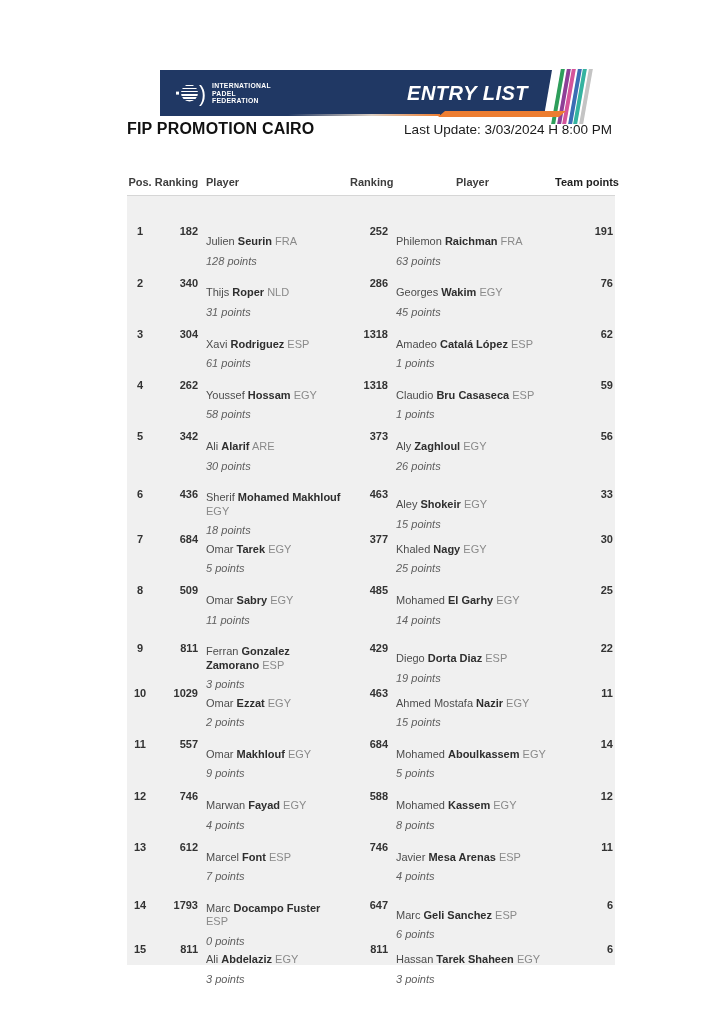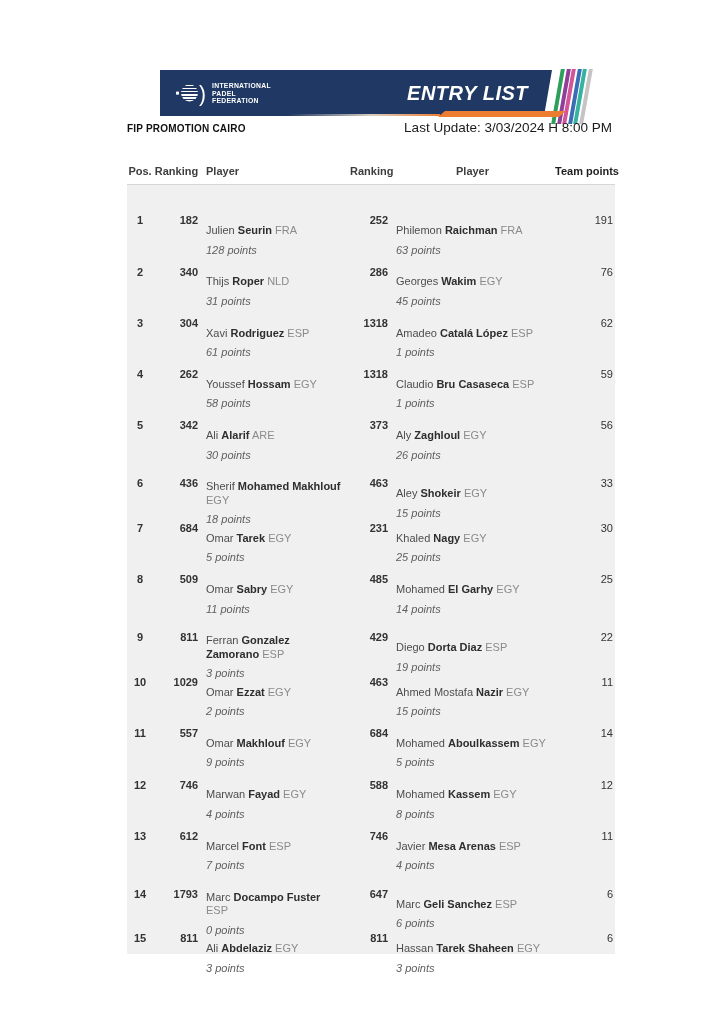--- a/index.html
+++ b/index.html
@@ -23,40 +23,40 @@
   .stripes{position:absolute;left:556px;top:69px;height:55px;display:flex;gap:2px;}
   .stripe{width:3.5px;height:100%;transform:skewX(-10deg);}
   .underline-thin{position:absolute;left:288px;top:114px;width:152px;height:2px;
                   background:linear-gradient(to right,rgba(237,125,49,0),#d9cdc2 55%,#ed7d31);}
   .underline-orange{position:absolute;left:438px;top:111px;width:128px;height:6px;background:#ed7d31;
                     clip-path:polygon(7px 0,100% 0,calc(100% - 7px) 100%,0 100%);}
 
   
   .title-row{position:absolute;left:127px;top:120px;width:485px;display:flex;
              justify-content:space-between;align-items:baseline;}
-  .doc-title{font-size:10px;font-weight:700;color:#111;letter-spacing:.2px;text-align:right;}
+  .doc-title{font-size:16px;font-weight:700;color:#111;letter-spacing:.2px;text-align:right;}
   .last-update{font-size:13.5px;color:#1a1a1a;}
 
   
   .table{position:absolute;left:127px;top:158px;width:488px;}
   .thead,.row{display:grid;grid-template-columns:26px 47px 150px 40px 165px 60px;}
   .thead{height:26px;align-items:center;border-bottom:1px solid #d6d6d6;
-         font-size:11px;font-weight:700;color:#3d3d3d;}
+         font-size:11px;font-weight:700;color:#3d3d3d;margin-top:11px;}
   .hPos{text-align:center;}
   .hRank1{text-align:center;}
   .hPlayer1{text-align:left;padding-left:6px;}
   .hRank2{text-align:center;}
   .hPlayer2{text-align:center;}
   .hTeam{text-align:right;white-space:nowrap;color:#1f1f1f;padding-right:2px;}
 
   .tbody{background:#f0f0f0;}
   .row{height:51.3px;align-items:center;font-size:11px;}
   .cell.pos{text-align:center;font-weight:700;color:#333;}
   .cell.rank{text-align:right;font-weight:700;color:#333;padding-right:2px;}
-  .cell.team{text-align:right;font-weight:400;color:#333;padding-right:2px;}
+  .cell.team{text-align:right;font-weight:700;color:#333;padding-right:2px;}
   .cell.player{padding-left:6px;padding-right:8px;margin-top:39px;}
   .pname{line-height:13.5px;margin-bottom:6px;color:#4d4d4d;}
   .pname .last{font-weight:700;color:#2e2e2e;}
   .pname .country{color:#8a8a8a;}
   .ppoints{line-height:12px;color:#5f5f5f;font-style:italic;}
 </style>
 </head>
 <body>
 
 <div class="page">
@@ -190,21 +190,21 @@
     <div class="cell team">33</div>
   </div>
 
   <div class="row">
     <div class="cell pos">7</div>
     <div class="cell rank">684</div>
     <div class="cell player">
       <div class="pname"><span class="first">Omar</span> <span class="last">Tarek</span> <span class="country">EGY</span></div>
       <div class="ppoints">5 points</div>
     </div>
-    <div class="cell rank">231</div>
+    <div class="cell rank">377</div>
     <div class="cell player">
       <div class="pname"><span class="first">Khaled</span> <span class="last">Nagy</span> <span class="country">EGY</span></div>
       <div class="ppoints">25 points</div>
     </div>
     <div class="cell team">30</div>
   </div>
 
   <div class="row">
     <div class="cell pos">8</div>
     <div class="cell rank">509</div>

